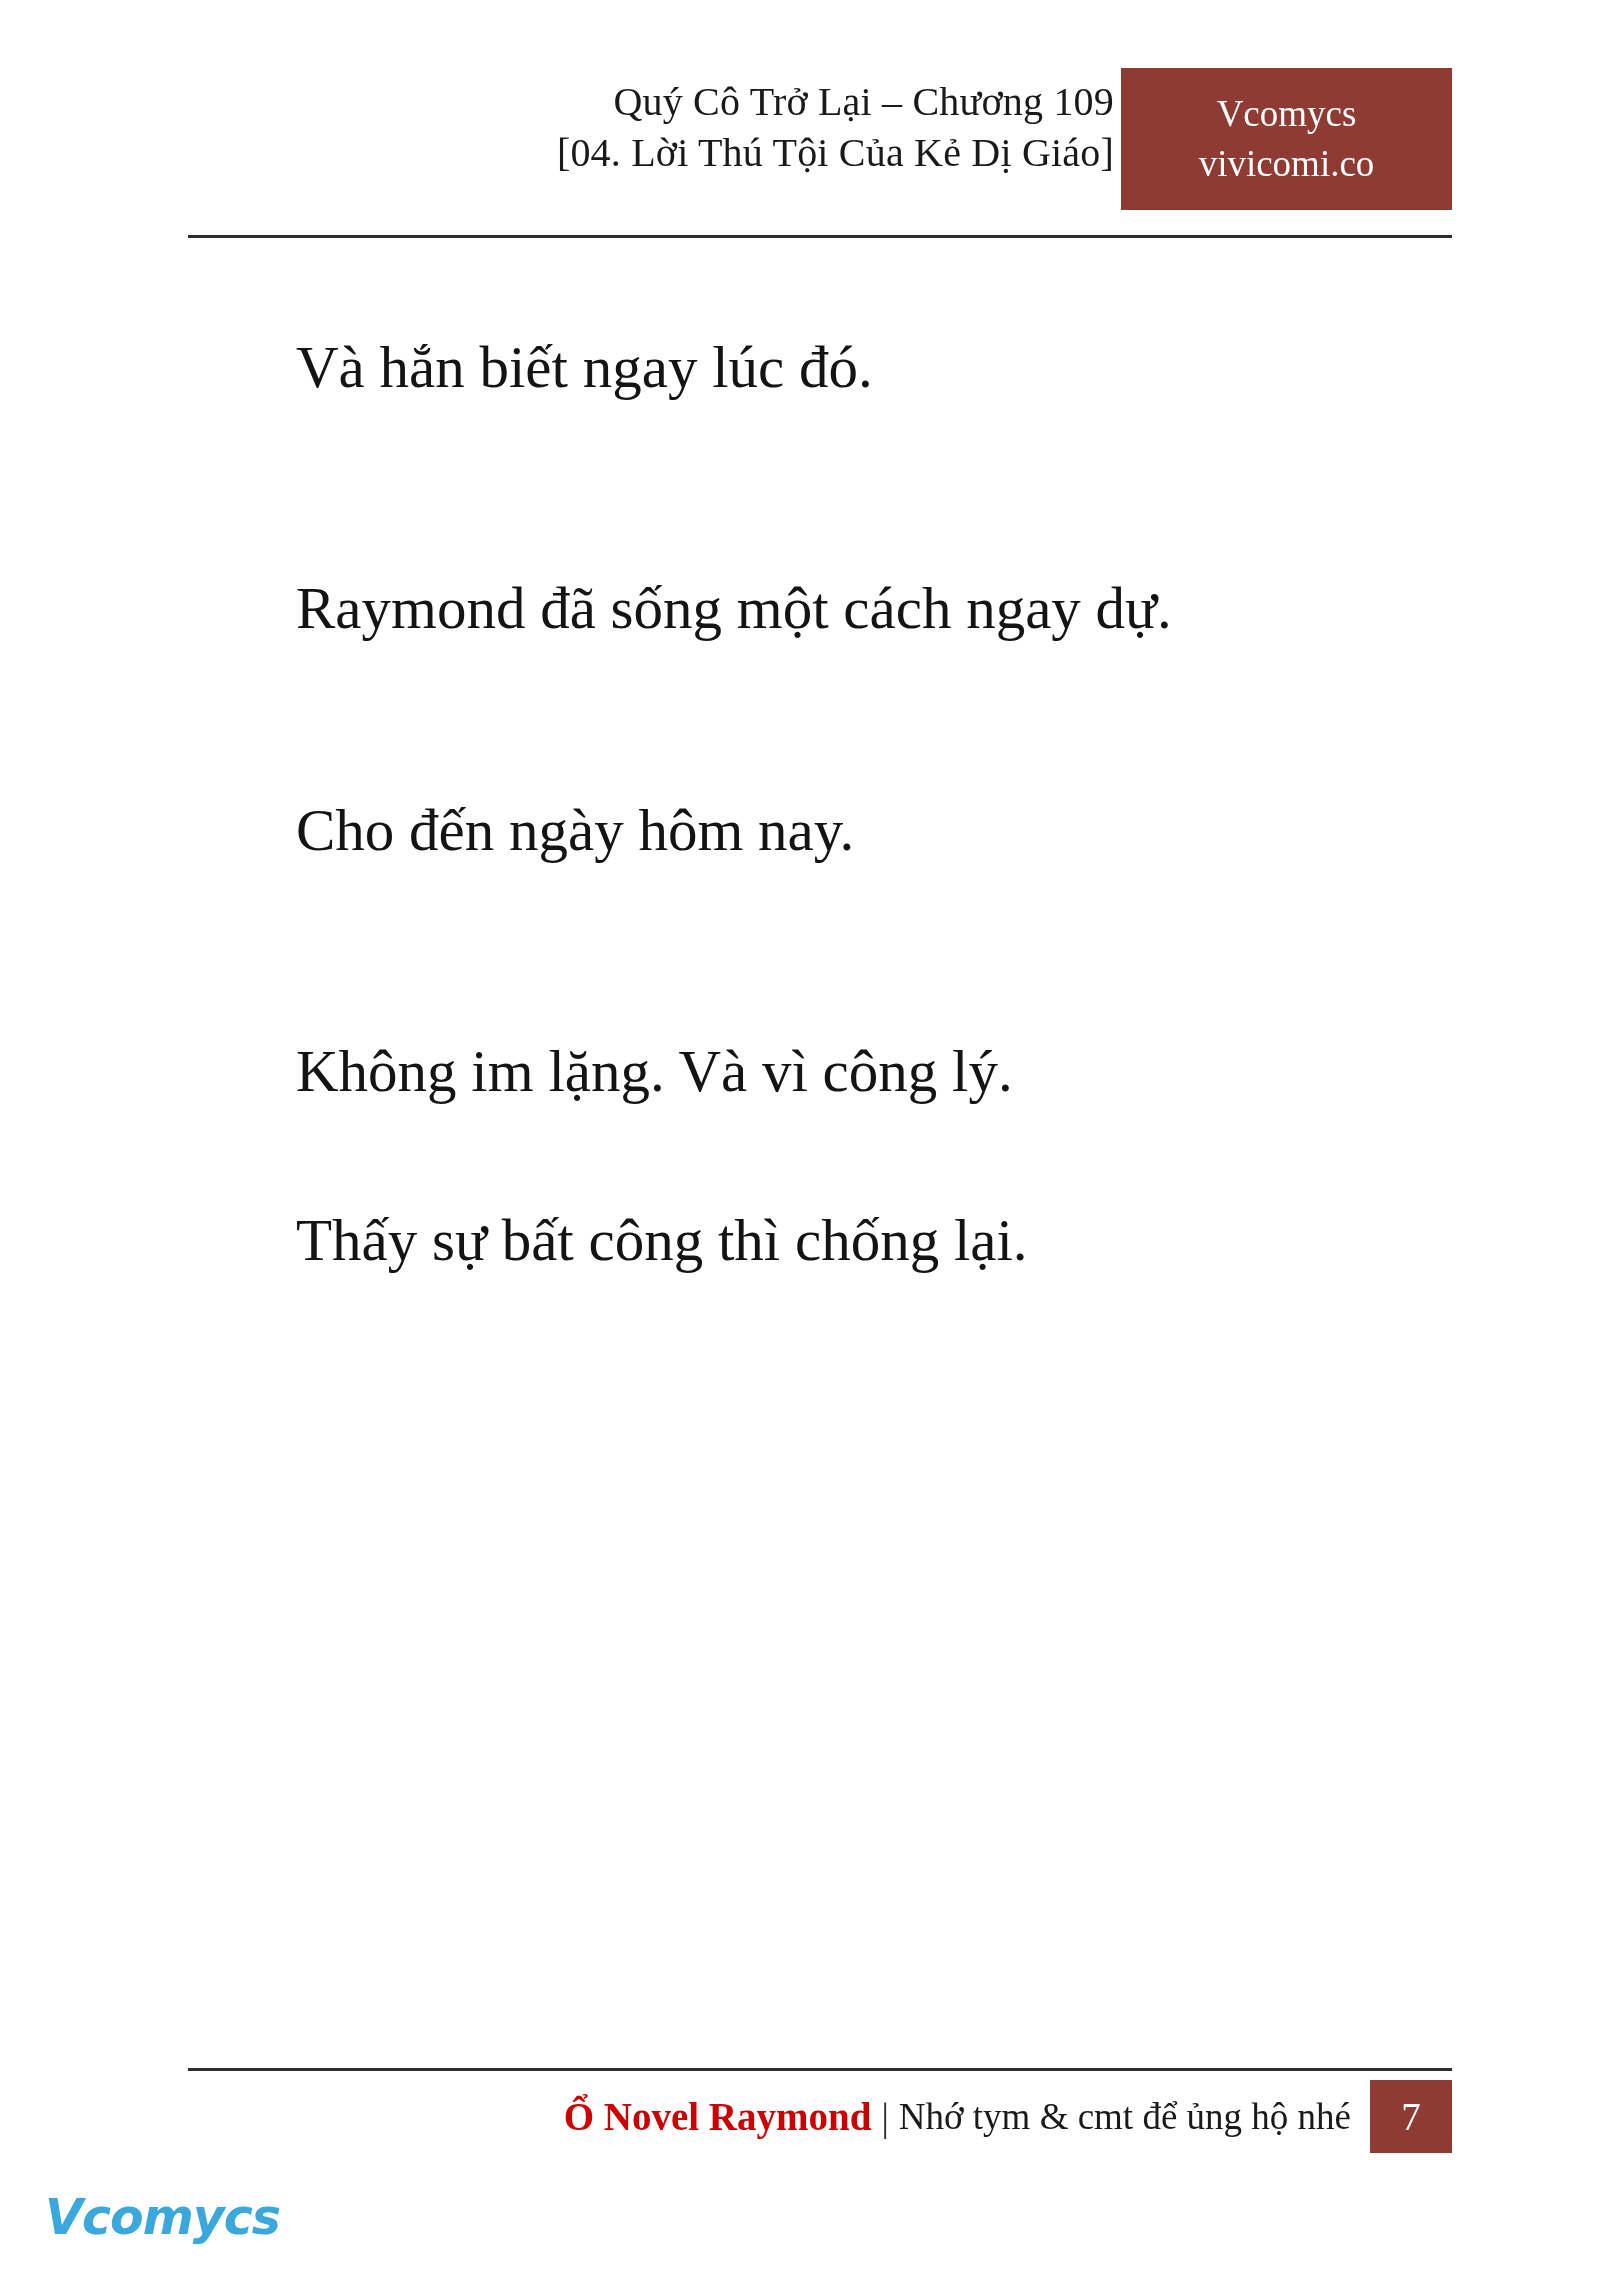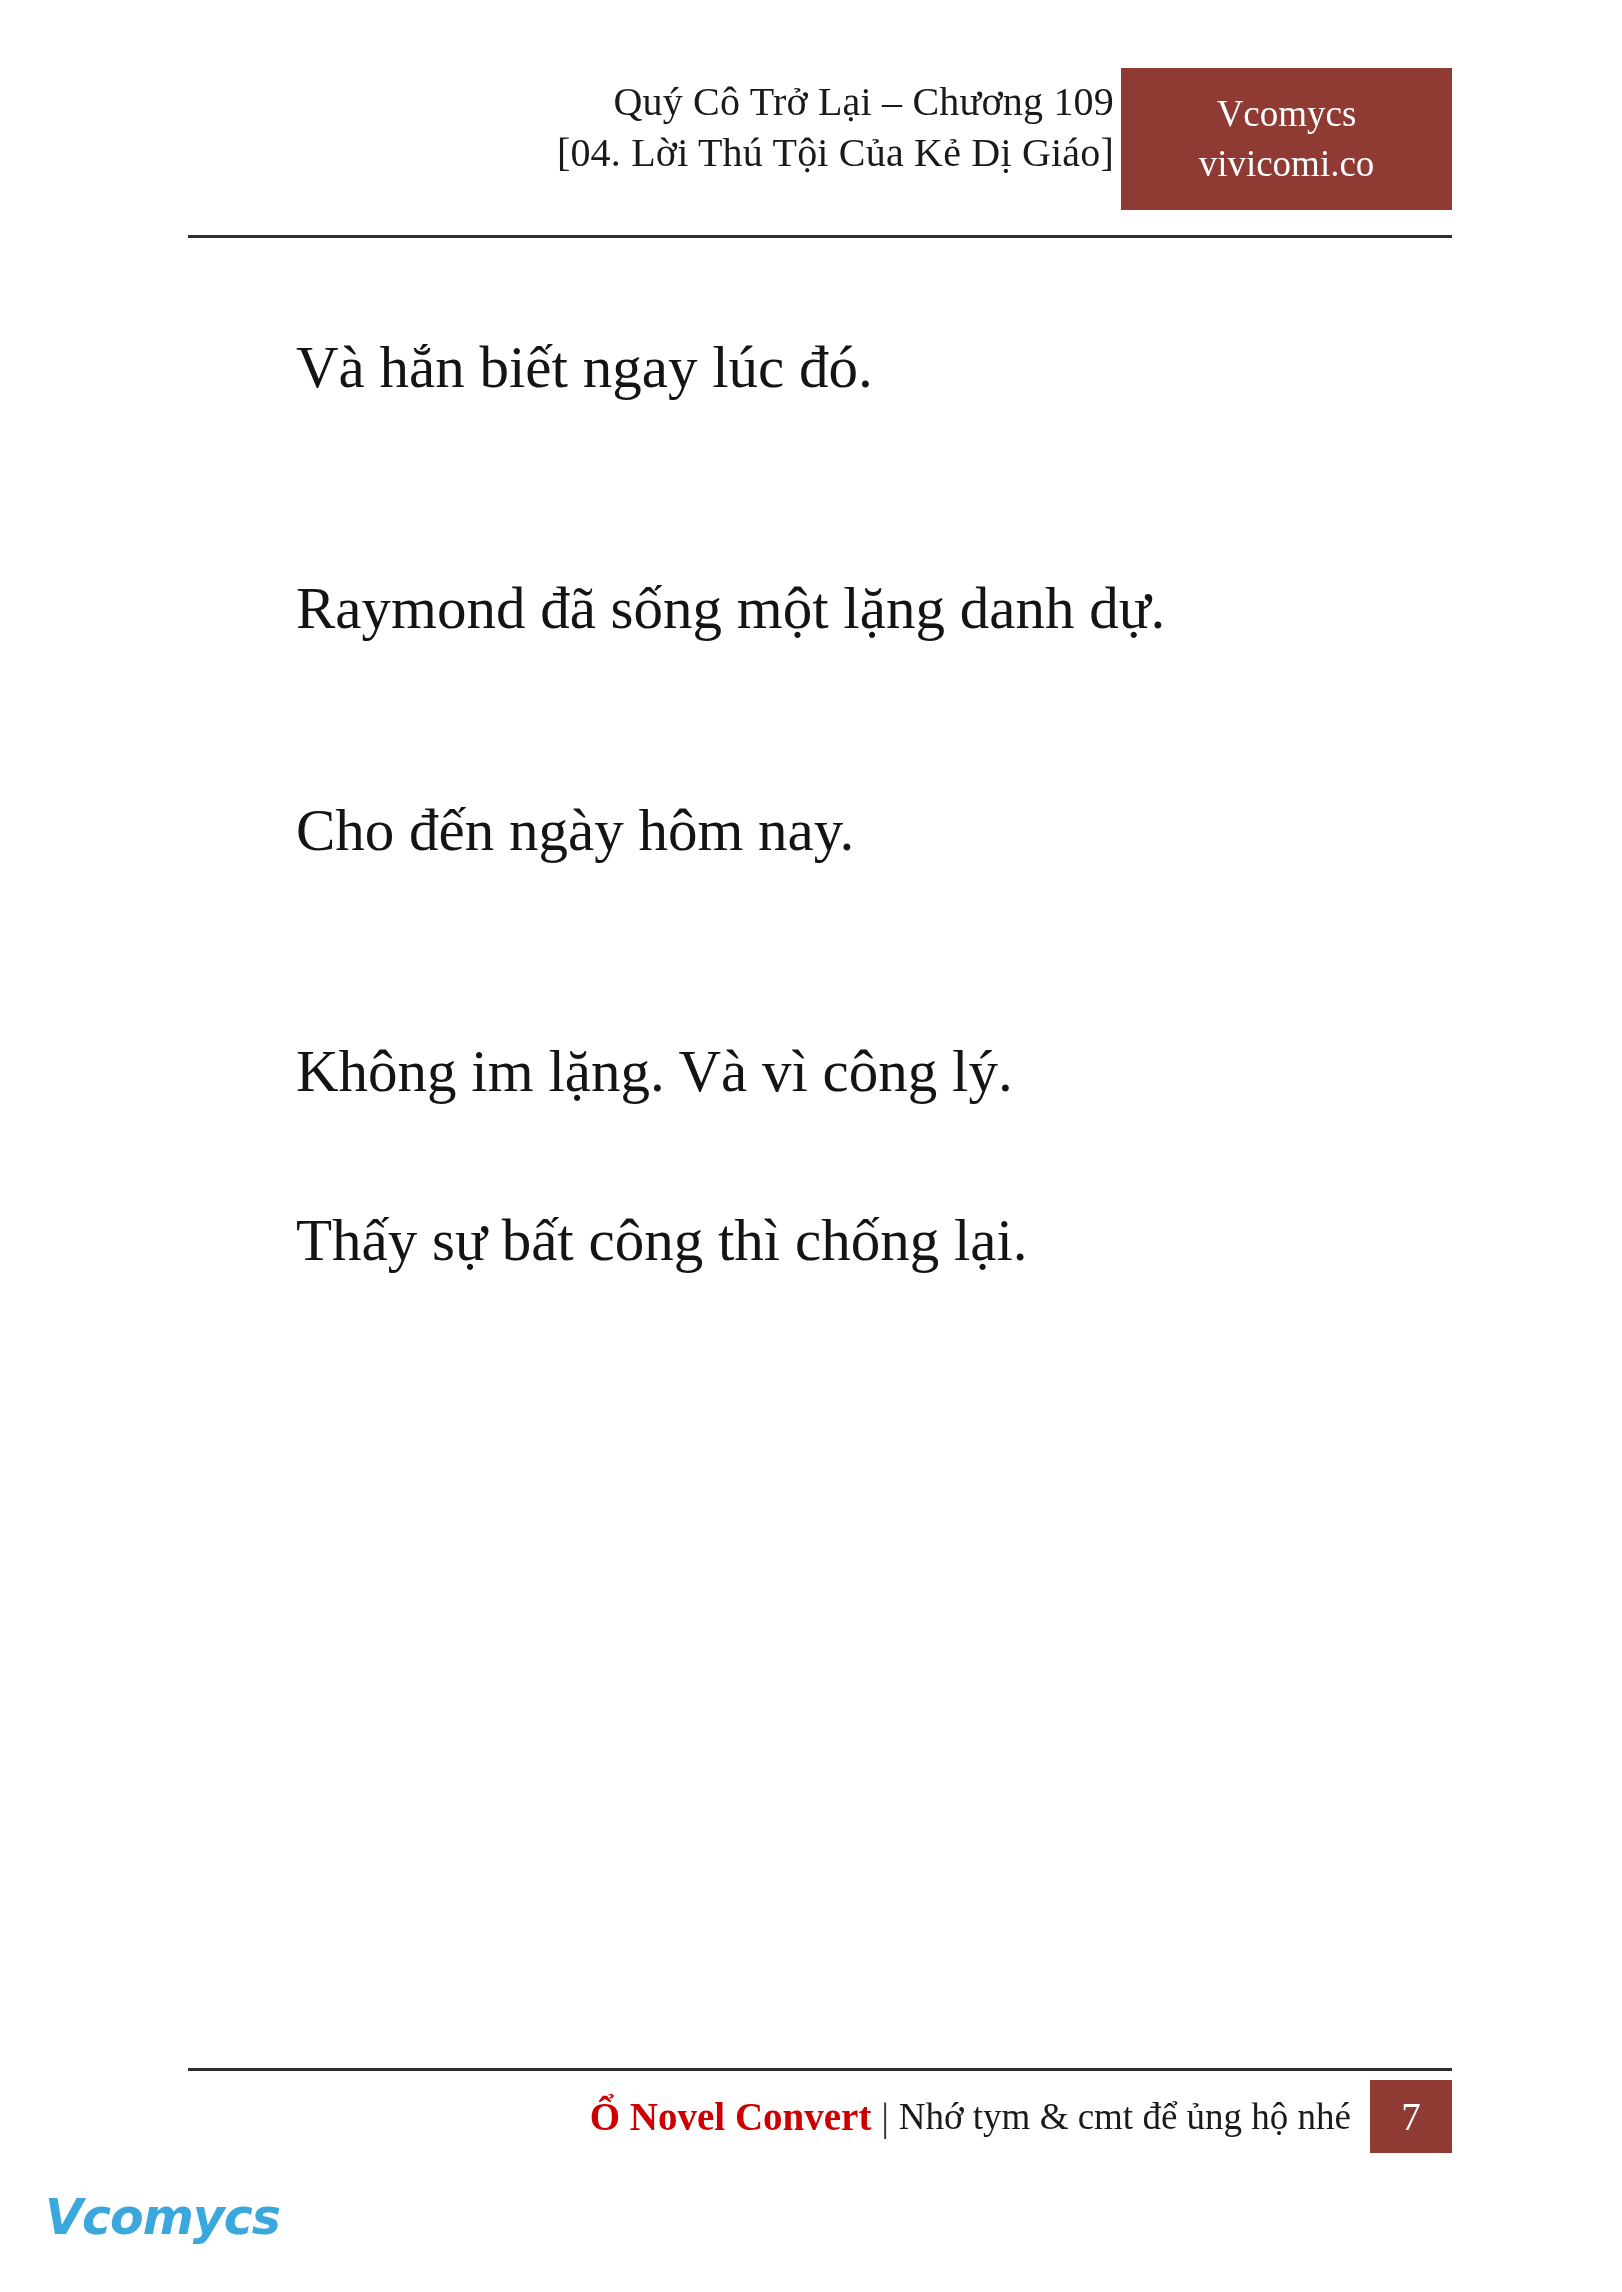--- a/index.html
+++ b/index.html
@@ -175,30 +175,30 @@
     </div>
     <div class="header-badge">
       <span>Vcomycs</span>
       <span>vivicomi.co</span>
     </div>
   </div>
   <div class="header-rule"></div>
 
   <div class="body-text">
     <p class="para para-gap-xl">Và hắn biết ngay lúc đó.</p>
-    <p class="para para-gap-lg">Raymond đã sống một lặng danh dự.</p>
+    <p class="para para-gap-lg">Raymond đã sống một cách ngay dự.</p>
     <p class="para para-gap-xl">Cho đến ngày hôm nay.</p>
     <p class="para">Không im lặng. Và vì công lý.</p>
     <p class="para para-gap-xl">Thấy sự bất công thì chống lại.</p>
   </div>
 
   <div class="footer-rule"></div>
   <div class="footer">
     <div class="footer-inner">
-      <span class="footer-brand">Ổ Novel Convert</span>
+      <span class="footer-brand">Ổ Novel Raymond</span>
       <span class="footer-sep">|</span>
       <span class="footer-note">Nhớ tym &amp; cmt để ủng hộ nhé</span>
       <span class="page-number">7</span>
     </div>
   </div>
 
   <div class="watermark">
     <span class="wm-text">Vcomycs</span>
   </div>
 

